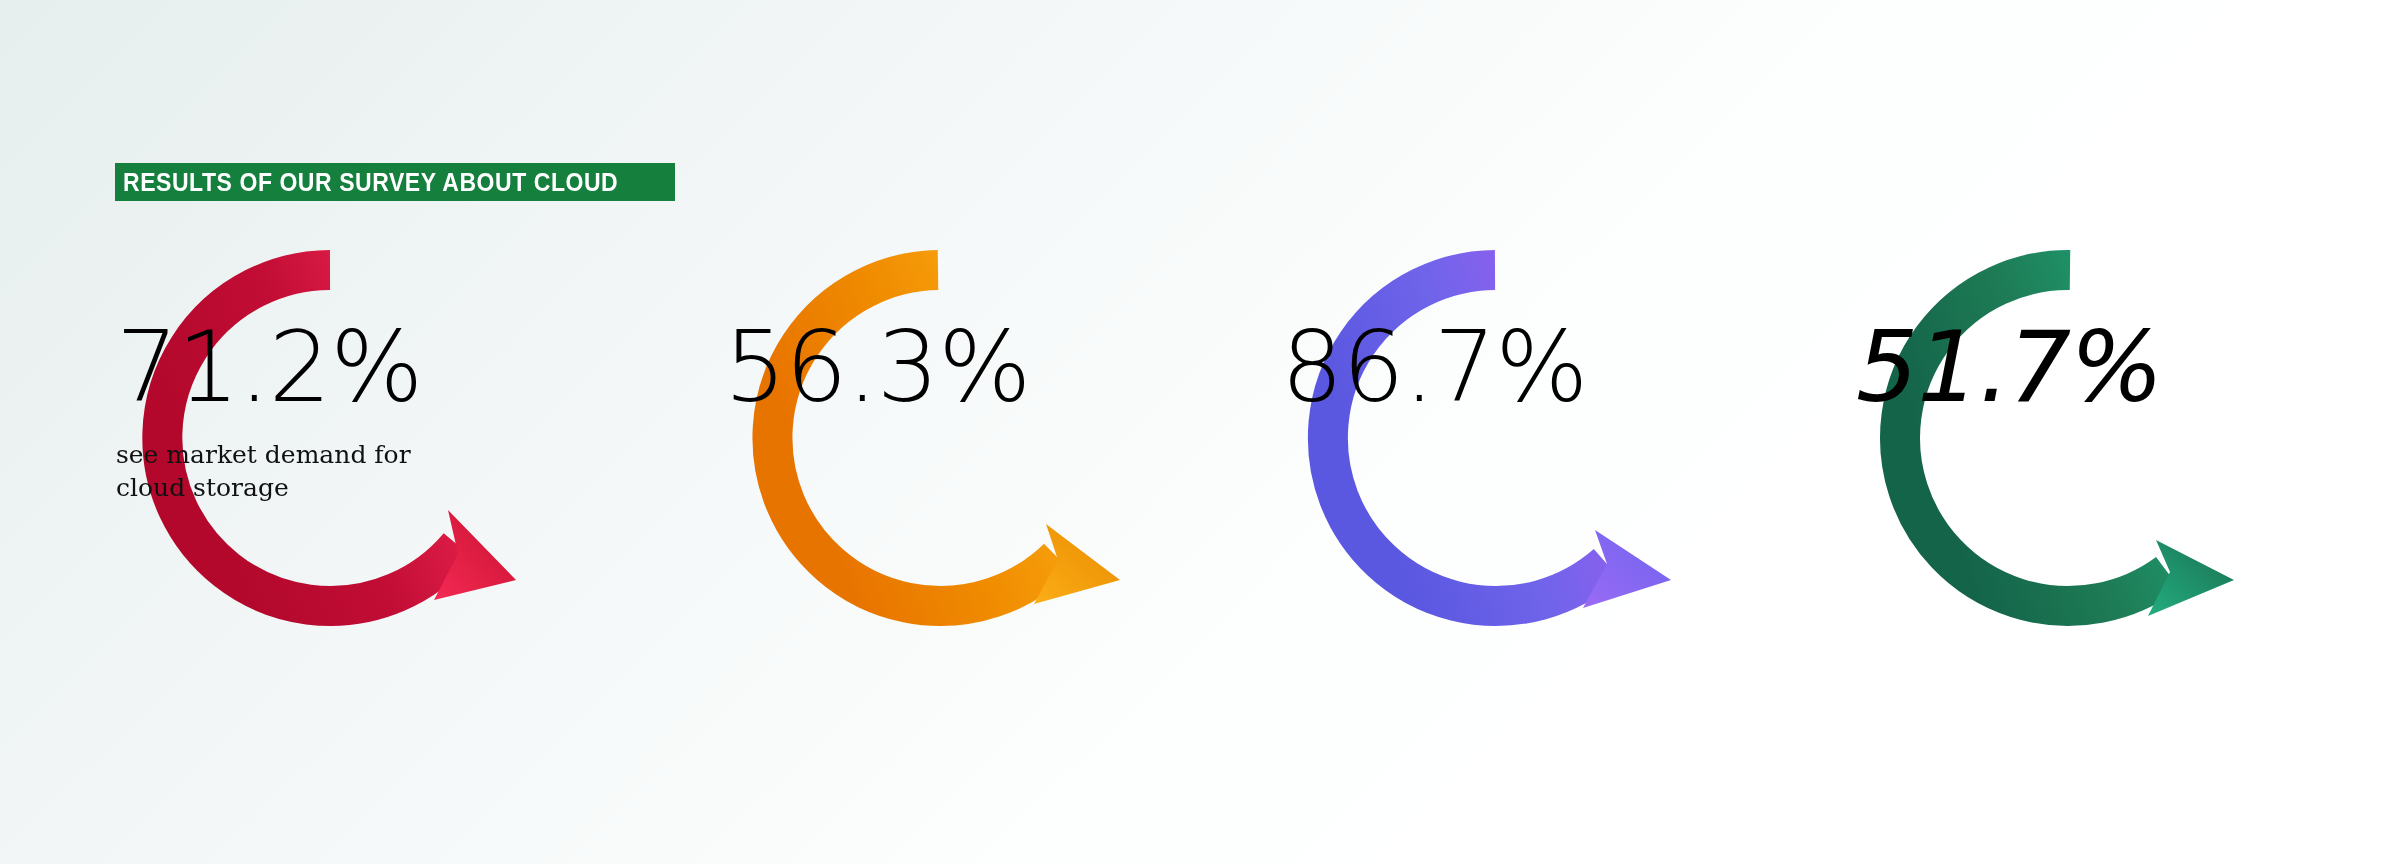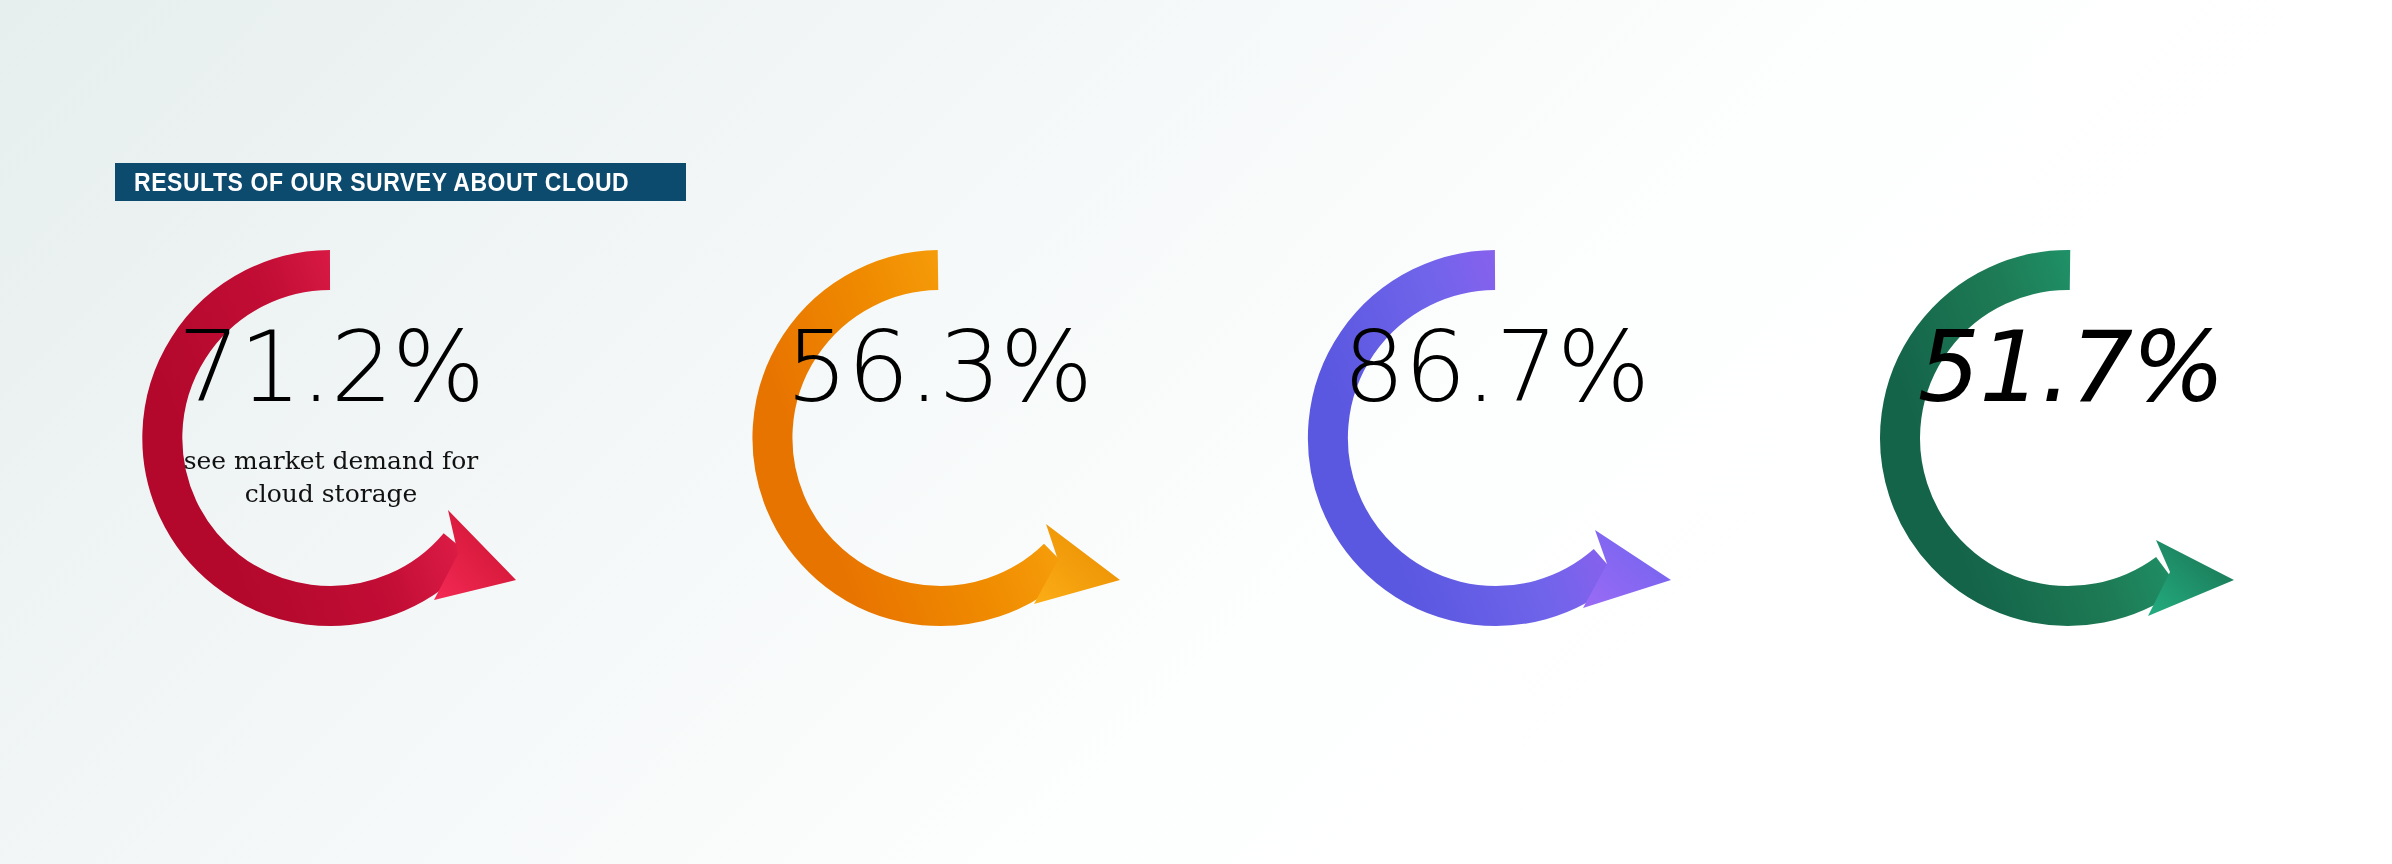--- a/index.html
+++ b/index.html
@@ -14,24 +14,24 @@
     font-family: "Liberation Sans", sans-serif;
     position: relative;
   }
 
   
   .title-banner {
     position: absolute;
     left: 115px;
     top: 163px;
     height: 38px;
-    background: #0c4a6e;
+    background: #15803d;
     display: flex;
     align-items: center;
-    padding: 0 14px 0 19px;
+    padding: 0 14px 0 8px;
     box-sizing: border-box;
   }
   .title-banner .title-text {
     color: #ffffff;
     font-family: "Liberation Sans Narrow", "Liberation Sans", sans-serif;
     font-weight: bold;
     font-size: 25px;
     letter-spacing: 0.6px;
     white-space: nowrap;
     transform: scaleX(0.92);
@@ -63,33 +63,32 @@
     display: block;
     width: 560px;
     height: 600px;
     overflow: visible;
   }
   .stat-text {
     position: absolute;
     left: 66px;
     top: 90px;
     width: 430px;
-    text-align: center;
     pointer-events: none;
   }
   .stat-value {
     font-family: "DejaVu Sans", sans-serif;
     font-weight: 300;
     font-size: 98px;
     line-height: 1.0;
     color: #000000;
     letter-spacing: -1px;
   }
   .stat-caption {
-    margin-top: 28px;
+    margin-top: 22px;
     font-family: "DejaVu Serif", "Liberation Serif", serif;
     font-size: 25px;
     line-height: 1.33;
     color: #111111;
     white-space: pre-line;
   }
 </style>
 </head>
 <body>
 

